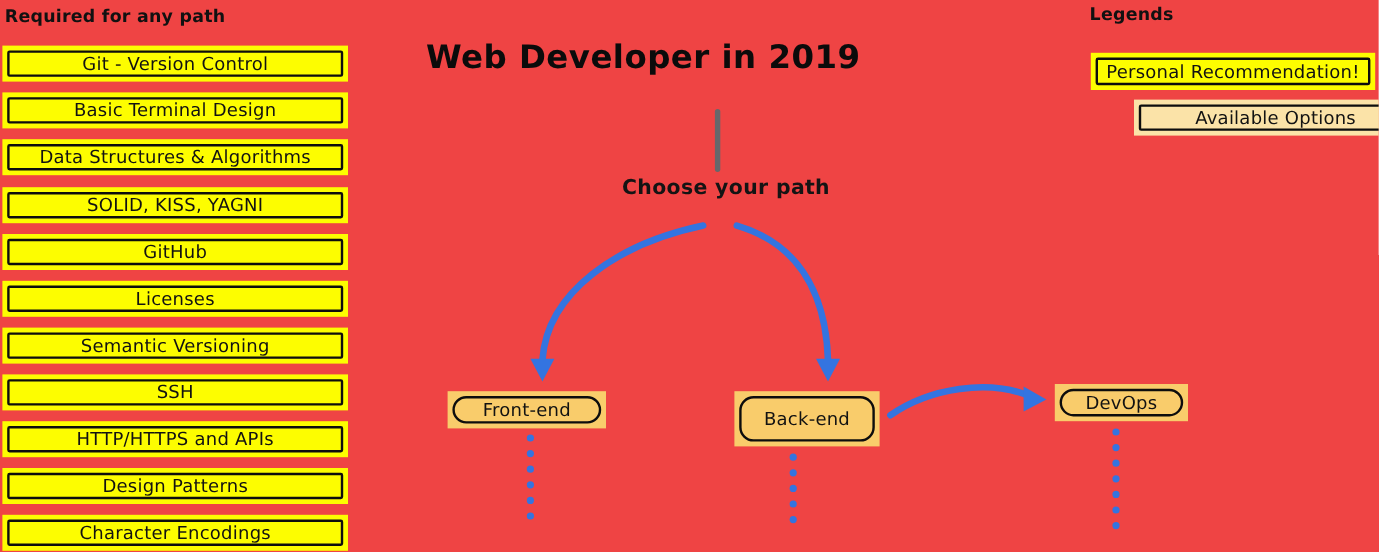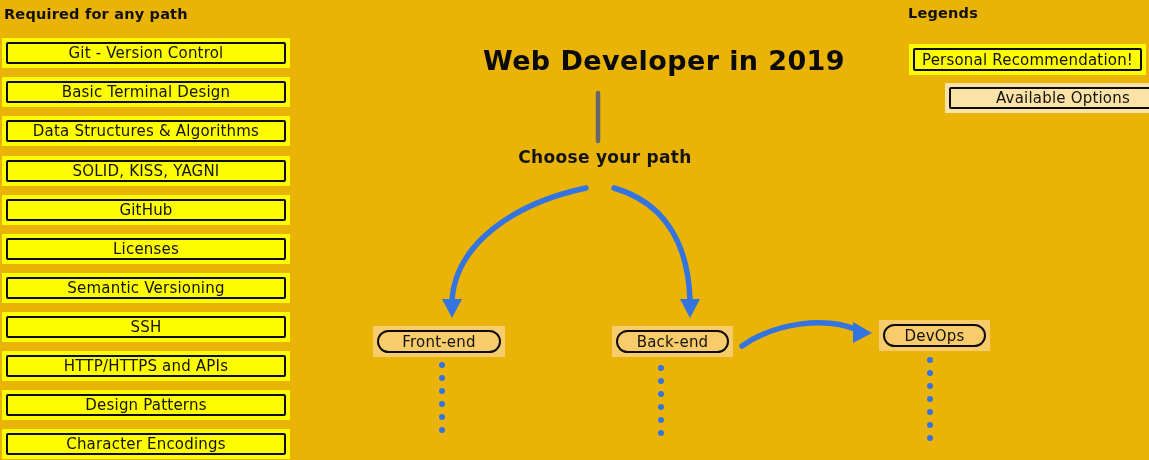--- a/index.html
+++ b/index.html
@@ -1,17 +1,17 @@
 <!DOCTYPE html>
 <html style="--recommendation-yellow: #fdfd00; --option-amber: #f9cc6b; --available-tan: #fbe3a8; --arrow-blue: #3474e0; --connector-gray: #66676b;"><head>
 <meta charset="utf-8">
 <style>
   html,body{margin:0;padding:0;background:#ffffff;}
   .canvas{
-    position:relative;width:1149px;height:460px;background:#eab308;
+    position:relative;width:1149px;height:460px;background:#ef4444;
     font-family:"DejaVu Sans","Liberation Sans",sans-serif;overflow:hidden;
   }
   .section-heading{
     position:absolute;font-size:14.5px;font-weight:bold;color:#111;letter-spacing:.2px;
   }
   
   .sticker{position:absolute;box-sizing:border-box;padding:4px;}
   .sticker .inner{
     box-sizing:border-box;width:100%;height:100%;
     border:2.5px solid #0d0d0d;border-radius:2px;
@@ -20,22 +20,22 @@
   }
   .sticker.yellow,{background:var(--recommendation-yellow);}
   .sticker.yellow{background:var(--recommendation-yellow);}
   .sticker.yellow .inner{background:var(--recommendation-yellow);}
   .sticker.amber{background:var(--option-amber);}
   .sticker.amber .inner{background:var(--option-amber);border-radius:12px;}
   .sticker.tan{background:var(--available-tan);}
   .sticker.tan .inner{background:var(--available-tan);}
   .required-box{left:2px;width:288px;height:30px;}
   .page-title{
-    position:absolute;left:355px;top:33px;width:490px;text-align:right;
-    font-size:27px;font-weight:bold;color:#0b0b0b;letter-spacing:.4px;margin-top:12px;
+    position:absolute;left:355px;top:33px;width:490px;text-align:left;
+    font-size:27px;font-weight:bold;color:#0b0b0b;letter-spacing:.4px;
   }
   .choose-path{
     position:absolute;left:455px;top:147px;width:300px;text-align:center;
     font-size:17px;font-weight:bold;color:#141414;letter-spacing:.3px;
   }
   svg.overlay{position:absolute;left:0;top:0;pointer-events:none;}
 </style>
 </head>
 <body>
 
@@ -122,21 +122,21 @@
       <circle cx="930" cy="399" r="3"></circle>
         <circle cx="930" cy="412" r="3"></circle>
         <circle cx="930" cy="425" r="3"></circle>
       <circle cx="930" cy="438" r="3"></circle>
     </g>
   </svg>
 
   <div class="sticker amber" style="left:373px;top:326px;width:132px;height:31px;">
     <div class="inner">Front-end</div>
   </div>
-  <div class="sticker amber" style="left:612px;top:326px;width:121px;height:31px;">
+  <div class="sticker amber" style="left:612px;top:326px;width:121px;height:46px;">
     <div class="inner">Back-end</div>
   </div>
   <div class="sticker amber" style="left:879px;top:320px;width:111px;height:31px;">
     <div class="inner">DevOps</div>
   </div>
 
   <div class="section-heading" style="left:908px;top:5px;">Legends</div>
   <div class="sticker yellow" style="left:909px;top:44px;width:237px;height:31px;">
     <div class="inner">Personal Recommendation!</div>
   </div>

